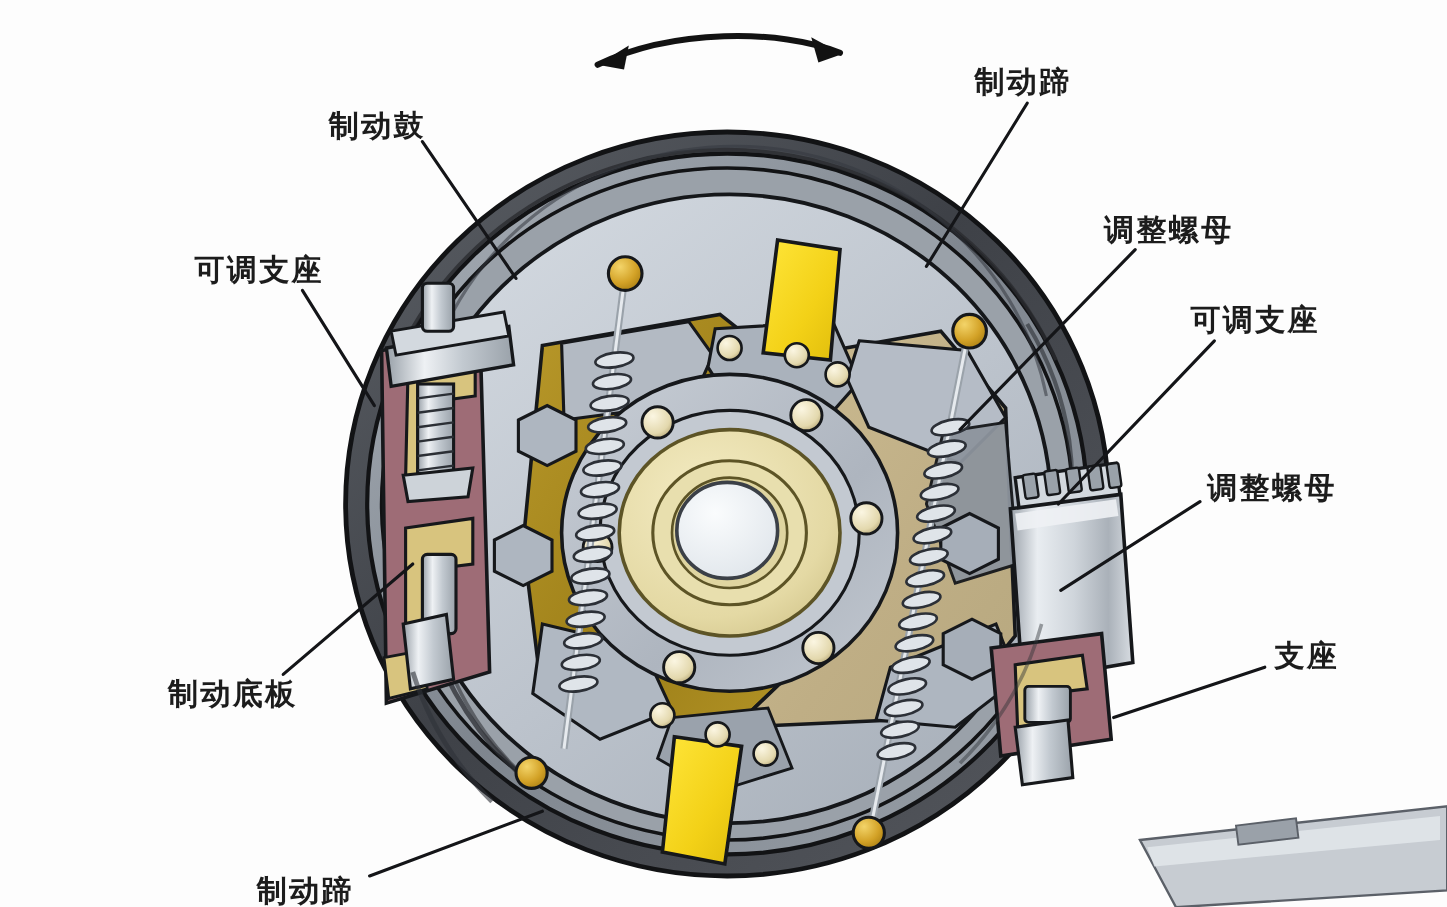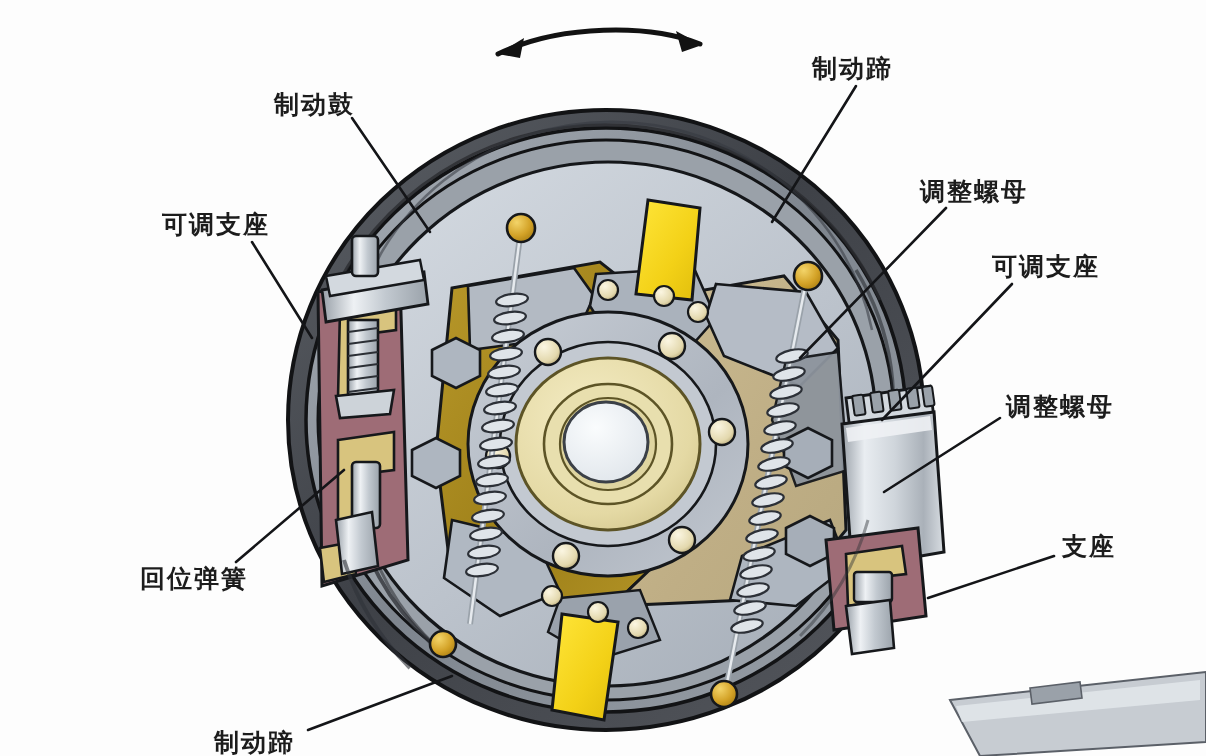--- a/index.html
+++ b/index.html
@@ -319,14 +319,14 @@
 </svg>
 </div>
 
 <div class="lbl" style="left:274px;top:88px;">制动鼓</div>
 <div class="lbl" style="left:812px;top:52px;">制动蹄</div>
 <div class="lbl" style="left:162px;top:208px;">可调支座</div>
 <div class="lbl" style="left:920px;top:175px;">调整螺母</div>
 <div class="lbl" style="left:992px;top:250px;">可调支座</div>
 <div class="lbl" style="left:1006px;top:390px;">调整螺母</div>
 <div class="lbl" style="left:1062px;top:530px;">支座</div>
-<div class="lbl" style="left:140px;top:562px;">回位弹簧</div>
+<div class="lbl" style="left:140px;top:562px;">制动底板</div>
 <div class="lbl" style="left:214px;top:726px;">制动蹄</div>
 
 </body></html>

